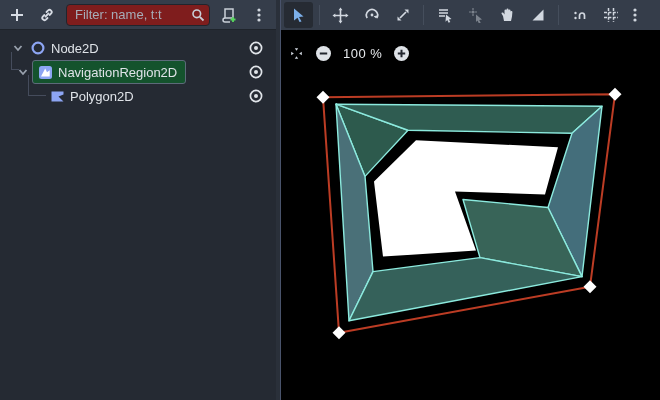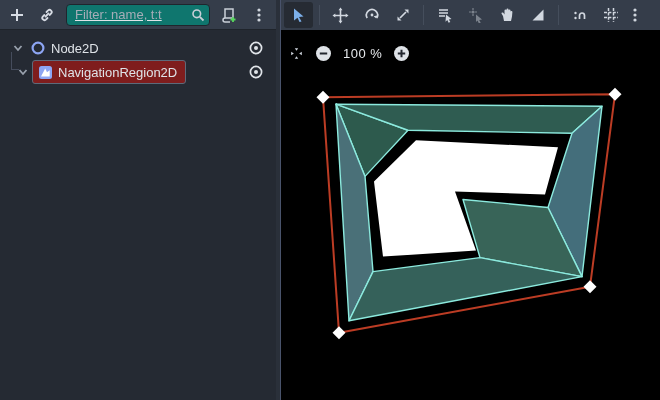--- a/index.html
+++ b/index.html
@@ -5,30 +5,30 @@
   * { margin:0; padding:0; box-sizing:border-box; }
   html,body { width:660px; height:400px; overflow:hidden; }
   body { font-family:"Liberation Sans", sans-serif; font-size:13px; color:#dfe3e8; background:#252a33; }
   .app { display:flex; width:660px; height:400px; }
 
   
   .left-panel { width:276px; display:flex; flex-direction:column; background:#252a33; }
   .panel-toolbar { height:30px; flex:0 0 30px; background:#353d4a; display:flex; align-items:center; padding:0 6px; gap:8px; border-bottom:1px solid #1f242b; }
   .tbtn { width:22px; height:22px; display:flex; align-items:center; justify-content:center; border-radius:3px; cursor:pointer; flex:0 0 auto; }
   .filter-wrap { position:relative; flex:1 1 auto; }
-  .filter-input { width:100%; height:22px; background:#0f766e; border:1px solid #20252d; border-radius:4px; color:#dfe3e8; font-family:"Liberation Sans",sans-serif; font-size:13px; padding:0 22px 0 8px; outline:none;text-decoration:underline; }
+  .filter-input { width:100%; height:22px; background:#7f1d1d; border:1px solid #20252d; border-radius:4px; color:#dfe3e8; font-family:"Liberation Sans",sans-serif; font-size:13px; padding:0 22px 0 8px; outline:none; }
   .filter-input::placeholder { color:#a6adb8; }
   .search-ico { position:absolute; right:5px; top:4px; }
 
   .tree { flex:1; position:relative; padding-top:6px; }
   .trow { height:24px; display:flex; align-items:center; position:relative; cursor:pointer; }
   .trow .label { margin-left:5px; white-space:nowrap; }
   .eye { position:absolute; right:12px; top:4px; width:16px; height:16px; cursor:pointer; }
   .guide { position:absolute; border-color:#454c5c; border-style:solid; border-width:0; }
-  .sel-box { display:flex; align-items:center; height:24px; background:#7f1d1d; border:1px solid #5d6a7a; border-radius:3px; padding:0 8px 0 5px; }
+  .sel-box { display:flex; align-items:center; height:24px; background:#14532d; border:1px solid #5d6a7a; border-radius:3px; padding:0 8px 0 5px; }
 
   
   .divider { width:5px; background:#2a303a; border-right:1px solid #49536b; flex:0 0 5px; }
 
   
   .viewport { flex:1; display:flex; flex-direction:column; min-width:0;text-align:right; }
   .vp-toolbar { height:30px; flex:0 0 30px; background:#353d4a; display:flex; align-items:center; padding-left:3px; gap:2px; }
   .tool { width:29px; height:26px; display:flex; align-items:center; justify-content:center; border-radius:3px; cursor:pointer; flex:0 0 auto; }
   .tool.active { background:#262b33; }
   .vsep { width:1px; height:20px; background:#454e5c; margin:0 4px; flex:0 0 1px; }
@@ -113,20 +113,33 @@
           <span class="label">NavigationRegion2D</span>
         </div>
         <div class="eye">
           <svg width="16" height="16" viewBox="0 0 16 16">
               <circle cx="8" cy="8" r="5.6" fill="none" stroke="#dfe3e8" stroke-width="1.7"></circle>
               <circle cx="8" cy="8" r="2" fill="#dfe3e8"></circle>
             </svg>
         </div>
       </div>
 
+      <div class="trow">
+        <div class="guide" style="left:28px; top:-9px; height:21px; width:18px; border-left-width:1px; border-bottom-width:1px;"></div>
+        <svg width="15" height="15" viewBox="0 0 15 15" style="margin-left:50px;">
+          <path d="M1.5 2.5 L13.5 2.5 L13.5 5.5 L8.5 7.5 L13.5 12.5 L1.5 12.5 Z" fill="#8da5f3"></path>
+        </svg>
+        <span class="label">Polygon2D</span>
+        <div class="eye">
+          <svg width="16" height="16" viewBox="0 0 16 16">
+              <circle cx="8" cy="8" r="5.6" fill="none" stroke="#dfe3e8" stroke-width="1.7"></circle>
+              <circle cx="8" cy="8" r="2" fill="#dfe3e8"></circle>
+            </svg>
+        </div>
+      </div>
     </div>
   </div>
 
   <div class="divider"></div>
 
   <div class="viewport">
     <div class="vp-toolbar">
       <div class="tool active">
         <svg width="16" height="16" viewBox="0 0 16 16">
           <path d="M3 1.5 L12.5 9.5 L8 10 L10.5 14.5 L8.5 15 L6.5 10.8 L3 13.5 Z" fill="#7cb0ea"></path>

